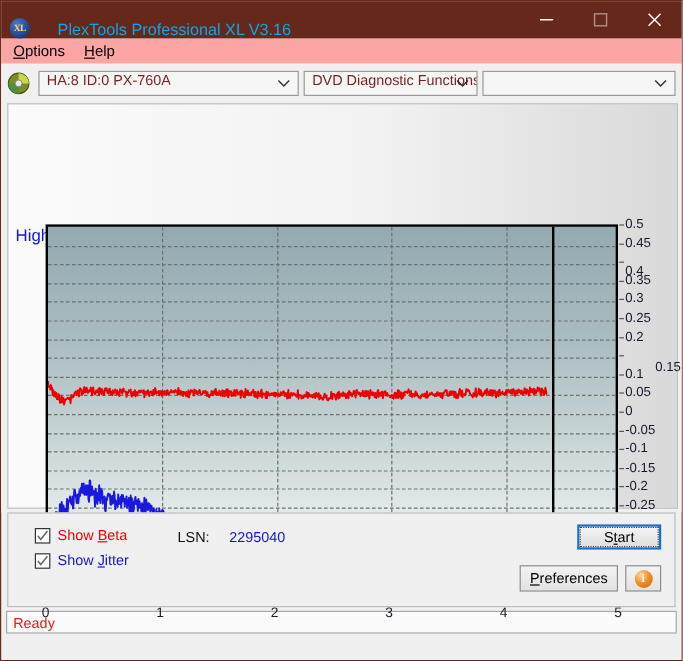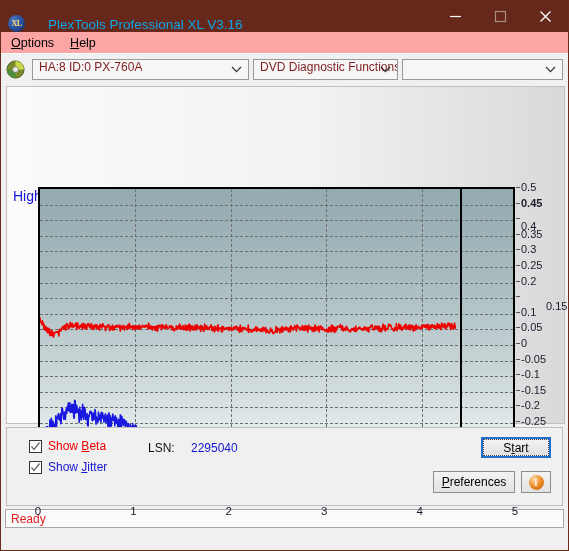--- a/index.html
+++ b/index.html
@@ -330,21 +330,21 @@
         <div class="endmark" id="endmark" style="left: 419.76px;"></div>
         <svg class="trace" id="trace-svg" viewBox="0 0 477 312" preserveAspectRatio="none">
             <polyline points="0.0,130.2 0.5,134.6 1.0,135.3 1.5,134.7 2.0,137.4 2.5,133.6 3.0,137.5 3.5,136.0 4.0,142.0 4.5,138.1 5.0,143.0 5.5,140.9 6.0,139.5 6.5,143.7 7.0,140.3 7.5,145.5 8.0,141.5 8.5,145.7 9.0,141.2 9.5,142.8 10.0,148.5 10.5,146.9 11.0,148.3 11.5,143.1 12.0,148.2 12.5,148.1 13.0,144.5 13.5,150.1 14.0,148.2 14.5,145.9 15.0,146.0 15.5,145.2 16.0,144.9 16.5,144.4 17.0,145.2 17.5,145.3 18.0,144.3 18.5,145.1 19.0,148.9 19.5,142.2 20.0,142.0 20.5,144.2 21.0,143.8 21.5,143.0 22.0,141.3 22.5,139.8 23.0,139.6 23.5,139.0 24.0,142.0 24.5,141.1 25.0,138.1 25.5,142.1 26.0,143.1 26.5,137.6 27.0,136.2 27.5,137.7 28.0,137.3 28.5,141.8 29.0,140.6 29.5,140.8 30.0,137.5 30.5,135.1 31.0,139.6 31.5,136.5 32.0,139.6 32.5,135.9 33.0,137.8 33.5,140.2 34.0,138.6 34.5,138.0 35.0,139.1 35.5,137.6 36.0,135.7 36.5,136.5 37.0,142.3 37.5,138.5 38.0,135.6 38.5,139.9 39.0,139.5 39.5,141.4 40.0,140.2 40.5,138.1 41.0,139.3 41.5,139.7 42.0,137.9 42.5,136.6 43.0,142.2 43.5,136.0 44.0,136.5 44.5,138.0 45.0,141.2 45.5,137.0 46.0,139.4 46.5,140.5 47.0,142.0 47.5,138.8 48.0,136.5 48.5,138.2 49.0,136.3 49.5,137.2 50.0,140.1 50.5,140.7 51.0,139.0 51.5,136.6 52.0,136.6 52.5,141.7 53.0,141.1 53.5,139.2 54.0,142.2 54.5,137.9 55.0,141.0 55.5,139.9 56.0,138.4 56.5,137.3 57.0,138.1 57.5,141.4 58.0,138.1 58.5,139.7 59.0,141.5 59.5,139.7 60.0,142.9 60.5,137.1 61.0,138.9 61.5,137.9 62.0,139.7 62.5,140.8 63.0,136.8 63.5,136.6 64.0,138.9 64.5,138.8 65.0,139.5 65.5,139.0 66.0,143.6 66.5,140.8 67.0,139.6 67.5,140.1 68.0,138.0 68.5,138.3 69.0,138.7 69.5,137.4 70.0,142.3 70.5,143.4 71.0,140.9 71.5,139.4 72.0,142.0 72.5,141.7 73.0,137.9 73.5,143.1 74.0,139.3 74.5,140.1 75.0,142.4 75.5,139.8 76.0,139.0 76.5,138.3 77.0,140.0 77.5,138.3 78.0,139.5 78.5,138.1 79.0,139.4 79.5,139.0 80.0,140.6 80.5,137.9 81.0,144.0 81.5,139.9 82.0,139.4 82.5,139.0 83.0,141.0 83.5,140.9 84.0,138.0 84.5,140.3 85.0,142.9 85.5,140.0 86.0,139.1 86.5,139.0 87.0,139.2 87.5,141.4 88.0,142.3 88.5,137.7 89.0,141.6 89.5,141.2 90.0,136.1 90.5,137.8 91.0,140.9 91.5,140.3 92.0,139.4 92.5,140.1 93.0,138.6 93.5,142.2 94.0,138.9 94.5,139.9 95.0,138.5 95.5,142.7 96.0,141.3 96.5,138.9 97.0,140.9 97.5,141.2 98.0,138.6 98.5,139.1 99.0,140.8 99.5,142.1 100.0,138.2 100.5,137.9 101.0,141.5 101.5,141.4 102.0,139.8 102.5,140.1 103.0,139.0 103.5,137.9 104.0,139.7 104.5,139.3 105.0,139.6 105.5,138.6 106.0,139.9 106.5,139.4 107.0,137.7 107.5,138.9 108.0,139.5 108.5,138.8 109.0,141.9 109.5,136.0 110.0,137.6 110.5,141.3 111.0,139.6 111.5,138.7 112.0,141.3 112.5,139.1 113.0,141.0 113.5,142.9 114.0,139.3 114.5,140.9 115.0,139.6 115.5,141.1 116.0,143.0 116.5,139.4 117.0,139.7 117.5,143.4 118.0,138.2 118.5,144.1 119.0,139.1 119.5,141.1 120.0,138.0 120.5,139.2 121.0,138.0 121.5,139.5 122.0,139.5 122.5,142.5 123.0,137.3 123.5,138.3 124.0,138.1 124.5,140.8 125.0,138.8 125.5,141.4 126.0,140.0 126.5,140.8 127.0,138.0 127.5,137.7 128.0,139.9 128.5,141.4 129.0,141.2 129.5,141.4 130.0,140.8 130.5,138.6 131.0,139.0 131.5,140.2 132.0,139.4 132.5,138.5 133.0,140.6 133.5,142.9 134.0,139.6 134.5,142.2 135.0,143.0 135.5,143.8 136.0,141.8 136.5,141.6 137.0,141.6 137.5,138.5 138.0,139.8 138.5,142.3 139.0,139.4 139.5,140.0 140.0,138.0 140.5,141.4 141.0,136.7 141.5,141.9 142.0,141.8 142.5,141.0 143.0,139.6 143.5,141.7 144.0,138.3 144.5,139.0 145.0,142.6 145.5,141.6 146.0,142.0 146.5,137.9 147.0,143.0 147.5,138.6 148.0,139.6 148.5,143.0 149.0,138.3 149.5,139.7 150.0,137.3 150.5,142.7 151.0,137.1 151.5,144.0 152.0,138.5 152.5,141.7 153.0,139.8 153.5,138.8 154.0,138.9 154.5,142.9 155.0,140.4 155.5,142.3 156.0,142.5 156.5,137.8 157.0,141.2 157.5,142.7 158.0,139.4 158.5,137.5 159.0,138.9 159.5,141.0 160.0,141.6 160.5,139.9 161.0,141.4 161.5,138.8 162.0,144.4 162.5,138.2 163.0,140.1 163.5,139.1 164.0,141.4 164.5,143.7 165.0,140.7 165.5,144.1 166.0,136.8 166.5,140.4 167.0,141.6 167.5,141.0 168.0,138.2 168.5,141.7 169.0,142.3 169.5,140.4 170.0,140.7 170.5,142.2 171.0,139.5 171.5,140.2 172.0,139.6 172.5,137.6 173.0,139.7 173.5,143.3 174.0,143.5 174.5,139.5 175.0,143.2 175.5,141.5 176.0,144.7 176.5,139.0 177.0,141.2 177.5,142.8 178.0,140.6 178.5,142.9 179.0,138.5 179.5,137.5 180.0,144.2 180.5,140.6 181.0,141.0 181.5,140.8 182.0,141.6 182.5,141.1 183.0,144.6 183.5,139.2 184.0,144.6 184.5,141.2 185.0,139.6 185.5,140.8 186.0,142.4 186.5,142.1 187.0,141.0 187.5,141.7 188.0,140.5 188.5,140.5 189.0,141.8 189.5,140.5 190.0,142.6 190.5,140.0 191.0,143.3 191.5,140.2 192.0,140.4 192.5,141.3 193.0,142.5 193.5,140.6 194.0,142.7 194.5,142.9 195.0,142.8 195.5,139.6 196.0,142.0 196.5,140.0 197.0,140.9 197.5,139.4 198.0,138.8 198.5,140.6 199.0,142.9 199.5,142.9 200.0,140.3 200.5,141.7 201.0,145.0 201.5,141.2 202.0,137.8 202.5,144.5 203.0,142.1 203.5,144.4 204.0,140.7 204.5,140.2 205.0,140.9 205.5,142.5 206.0,140.4 206.5,141.4 207.0,140.8 207.5,141.2 208.0,142.0 208.5,143.0 209.0,143.5 209.5,142.1 210.0,137.9 210.5,145.2 211.0,142.0 211.5,142.4 212.0,142.2 212.5,142.4 213.0,145.0 213.5,144.6 214.0,143.7 214.5,144.5 215.0,142.6 215.5,142.0 216.0,143.3 216.5,142.7 217.0,141.4 217.5,139.5 218.0,143.8 218.5,144.3 219.0,140.2 219.5,143.0 220.0,142.9 220.5,142.0 221.0,143.4 221.5,143.1 222.0,142.0 222.5,144.2 223.0,142.1 223.5,141.2 224.0,143.6 224.5,144.6 225.0,140.5 225.5,140.1 226.0,141.9 226.5,143.5 227.0,142.5 227.5,140.4 228.0,145.7 228.5,144.0 229.0,142.3 229.5,144.8 230.0,144.2 230.5,145.0 231.0,146.1 231.5,145.1 232.0,142.7 232.5,140.8 233.0,144.0 233.5,143.2 234.0,142.5 234.5,146.0 235.0,146.3 235.5,146.5 236.0,144.8 236.5,145.3 237.0,144.7 237.5,144.8 238.0,139.4 238.5,143.7 239.0,145.4 239.5,140.8 240.0,142.0 240.5,141.2 241.0,142.1 241.5,144.3 242.0,145.9 242.5,141.7 243.0,141.4 243.5,140.1 244.0,145.0 244.5,139.3 245.0,144.4 245.5,140.8 246.0,142.5 246.5,142.1 247.0,140.8 247.5,142.9 248.0,139.6 248.5,140.7 249.0,142.6 249.5,140.8 250.0,141.1 250.5,144.8 251.0,143.6 251.5,141.2 252.0,140.1 252.5,144.8 253.0,138.6 253.5,139.7 254.0,139.8 254.5,141.8 255.0,140.7 255.5,143.1 256.0,141.8 256.5,140.6 257.0,138.3 257.5,140.3 258.0,139.6 258.5,144.1 259.0,138.4 259.5,137.7 260.0,139.2 260.5,140.3 261.0,141.3 261.5,140.1 262.0,140.1 262.5,143.1 263.0,141.7 263.5,140.5 264.0,141.6 264.5,138.3 265.0,142.9 265.5,142.9 266.0,143.1 266.5,138.7 267.0,143.0 267.5,138.6 268.0,142.8 268.5,140.6 269.0,138.8 269.5,141.2 270.0,145.1 270.5,141.6 271.0,137.7 271.5,140.9 272.0,141.8 272.5,140.3 273.0,139.6 273.5,142.0 274.0,140.7 274.5,143.9 275.0,140.3 275.5,140.5 276.0,144.6 276.5,141.8 277.0,138.6 277.5,137.8 278.0,143.6 278.5,140.9 279.0,140.0 279.5,141.9 280.0,142.8 280.5,139.3 281.0,139.0 281.5,144.7 282.0,140.5 282.5,140.1 283.0,138.9 283.5,138.8 284.0,142.4 284.5,142.1 285.0,140.3 285.5,142.6 286.0,141.9 286.5,142.3 287.0,142.5 287.5,144.0 288.0,142.9 288.5,142.9 289.0,141.9 289.5,144.6 290.0,143.0 290.5,145.1 291.0,141.0 291.5,140.0 292.0,143.2 292.5,144.5 293.0,140.3 293.5,144.1 294.0,137.9 294.5,144.5 295.0,138.4 295.5,143.6 296.0,142.8 296.5,139.6 297.0,145.2 297.5,140.3 298.0,144.6 298.5,143.7 299.0,140.0 299.5,142.2 300.0,139.1 300.5,139.3 301.0,139.4 301.5,139.2 302.0,140.3 302.5,139.3 303.0,137.2 303.5,139.9 304.0,140.2 304.5,142.8 305.0,138.6 305.5,142.5 306.0,143.8 306.5,141.1 307.0,142.0 307.5,141.2 308.0,143.3 308.5,140.8 309.0,139.0 309.5,142.5 310.0,140.5 310.5,142.1 311.0,142.4 311.5,144.0 312.0,144.2 312.5,143.5 313.0,144.8 313.5,142.9 314.0,143.0 314.5,141.4 315.0,141.4 315.5,142.8 316.0,143.0 316.5,140.9 317.0,142.5 317.5,144.3 318.0,141.0 318.5,138.9 319.0,144.2 319.5,142.4 320.0,142.6 320.5,141.8 321.0,140.6 321.5,141.7 322.0,141.1 322.5,139.8 323.0,141.1 323.5,141.6 324.0,141.6 324.5,141.5 325.0,143.1 325.5,141.3 326.0,141.1 326.5,142.9 327.0,139.8 327.5,139.6 328.0,142.2 328.5,142.4 329.0,140.7 329.5,140.3 330.0,143.8 330.5,143.6 331.0,140.5 331.5,144.8 332.0,141.5 332.5,139.9 333.0,140.1 333.5,139.2 334.0,138.0 334.5,138.0 335.0,137.9 335.5,142.0 336.0,142.6 336.5,142.5 337.0,142.6 337.5,139.2 338.0,141.9 338.5,138.7 339.0,139.8 339.5,141.3 340.0,139.0 340.5,140.1 341.0,139.1 341.5,143.7 342.0,139.3 342.5,139.5 343.0,144.6 343.5,141.5 344.0,141.7 344.5,144.5 345.0,142.0 345.5,139.0 346.0,136.9 346.5,138.6 347.0,142.3 347.5,142.8 348.0,138.2 348.5,143.8 349.0,141.3 349.5,141.7 350.0,141.2 350.5,142.2 351.0,141.7 351.5,137.1 352.0,137.1 352.5,138.7 353.0,137.5 353.5,138.5 354.0,138.3 354.5,140.6 355.0,141.4 355.5,141.9 356.0,142.8 356.5,143.0 357.0,144.0 357.5,140.5 358.0,142.8 358.5,142.5 359.0,140.4 359.5,136.4 360.0,143.6 360.5,142.2 361.0,141.4 361.5,140.6 362.0,136.7 362.5,138.4 363.0,141.9 363.5,137.7 364.0,138.8 364.5,142.1 365.0,143.2 365.5,140.7 366.0,141.9 366.5,140.8 367.0,138.7 367.5,140.0 368.0,137.8 368.5,141.9 369.0,136.8 369.5,139.8 370.0,139.1 370.5,141.7 371.0,141.9 371.5,138.0 372.0,142.0 372.5,139.0 373.0,137.8 373.5,142.8 374.0,138.2 374.5,140.7 375.0,139.8 375.5,138.1 376.0,140.1 376.5,144.1 377.0,141.7 377.5,139.1 378.0,142.5 378.5,142.9 379.0,138.1 379.5,137.5 380.0,141.6 380.5,140.7 381.0,140.0 381.5,140.5 382.0,139.1 382.5,141.5 383.0,141.0 383.5,141.7 384.0,140.0 384.5,141.4 385.0,138.0 385.5,141.0 386.0,138.4 386.5,138.3 387.0,137.5 387.5,139.7 388.0,138.3 388.5,140.1 389.0,140.3 389.5,137.5 390.0,141.0 390.5,138.6 391.0,137.0 391.5,137.7 392.0,142.2 392.5,142.7 393.0,141.5 393.5,138.1 394.0,140.4 394.5,140.7 395.0,137.9 395.5,137.3 396.0,139.7 396.5,138.3 397.0,139.7 397.5,141.1 398.0,138.1 398.5,139.1 399.0,141.6 399.5,140.6 400.0,140.7 400.5,136.3 401.0,140.1 401.5,137.2 402.0,141.1 402.5,137.3 403.0,138.4 403.5,138.4 404.0,142.4 404.5,141.4 405.0,135.7 405.5,139.6 406.0,136.8 406.5,137.9 407.0,139.9 407.5,137.8 408.0,136.6 408.5,141.6 409.0,137.1 409.5,139.5 410.0,140.8 410.5,138.4 411.0,138.8 411.5,135.6 412.0,138.0 412.5,138.5 413.0,136.2 413.5,137.8 414.0,142.4 414.5,140.9 415.0,136.4 415.5,137.4 416.0,138.0 416.5,141.6 417.0,141.8 417.5,140.1 418.0,135.8 418.5,138.3 419.0,141.0 419.5,141.1" fill="none" stroke="#ee0000" stroke-width="1.6" stroke-linejoin="round"></polyline>
             <polyline points="0.0,257.9 0.5,260.1 1.0,256.0 1.5,249.3 2.0,248.9 2.5,251.7 3.0,244.9 3.5,247.7 4.0,245.6 4.5,245.0 5.0,253.5 5.5,245.2 6.0,254.9 6.5,241.0 7.0,242.1 7.5,240.9 8.0,242.9 8.5,241.8 9.0,248.7 9.5,246.7 10.0,234.1 10.5,241.6 11.0,245.5 11.5,232.3 12.0,237.3 12.5,245.6 13.0,235.3 13.5,238.7 14.0,237.9 14.5,244.6 15.0,242.3 15.5,240.4 16.0,229.7 16.5,242.4 17.0,233.0 17.5,230.9 18.0,230.8 18.5,227.7 19.0,232.9 19.5,233.5 20.0,234.5 20.5,227.7 21.0,237.8 21.5,233.9 22.0,222.8 22.5,222.0 23.0,225.4 23.5,227.4 24.0,233.1 24.5,232.9 25.0,225.9 25.5,233.4 26.0,227.4 26.5,222.7 27.0,227.1 27.5,220.5 28.0,224.3 28.5,216.9 29.0,223.7 29.5,224.9 30.0,216.6 30.5,226.0 31.0,226.3 31.5,220.4 32.0,218.1 32.5,226.3 33.0,222.5 33.5,218.3 34.0,230.0 34.5,232.2 35.0,214.1 35.5,214.4 36.0,226.8 36.5,224.6 37.0,219.2 37.5,226.3 38.0,224.0 38.5,223.1 39.0,226.6 39.5,236.4 40.0,221.1 40.5,225.1 41.0,232.2 41.5,233.9 42.0,224.4 42.5,230.9 43.0,218.1 43.5,228.0 44.0,233.1 44.5,221.0 45.0,223.1 45.5,222.9 46.0,233.7 46.5,229.0 47.0,228.3 47.5,227.6 48.0,239.7 48.5,240.0 49.0,229.4 49.5,230.7 50.0,227.7 50.5,225.3 51.0,225.3 51.5,227.1 52.0,225.9 52.5,234.1 53.0,234.7 53.5,227.7 54.0,227.0 54.5,233.7 55.0,230.9 55.5,223.5 56.0,226.8 56.5,238.3 57.0,231.1 57.5,232.9 58.0,232.2 58.5,236.5 59.0,225.9 59.5,234.0 60.0,229.9 60.5,233.8 61.0,228.1 61.5,236.6 62.0,226.3 62.5,232.1 63.0,226.6 63.5,229.5 64.0,229.7 64.5,236.3 65.0,229.7 65.5,232.7 66.0,227.6 66.5,237.0 67.0,232.7 67.5,233.3 68.0,228.9 68.5,240.3 69.0,234.5 69.5,226.8 70.0,240.7 70.5,229.2 71.0,233.8 71.5,240.4 72.0,239.7 72.5,231.9 73.0,230.2 73.5,228.0 74.0,234.1 74.5,231.0 75.0,233.3 75.5,239.8 76.0,229.7 76.5,236.6 77.0,231.8 77.5,237.2 78.0,234.8 78.5,240.5 79.0,233.4 79.5,243.1 80.0,242.9 80.5,237.5 81.0,228.7 81.5,233.7 82.0,245.4 82.5,230.2 83.0,233.9 83.5,234.2 84.0,239.2 84.5,233.4 85.0,233.6 85.5,234.3 86.0,241.6 86.5,236.7 87.0,235.4 87.5,239.1 88.0,238.7 88.5,250.6 89.0,237.6 89.5,245.6 90.0,244.5 90.5,250.1 91.0,238.4 91.5,246.1 92.0,244.0 92.5,240.7 93.0,247.9 93.5,237.7 94.0,245.0 94.5,248.6 95.0,240.2 95.5,246.9 96.0,239.0 96.5,248.5 97.0,239.8 97.5,242.2 98.0,253.2 98.5,252.8 99.0,255.5 99.5,256.1 100.0,247.8 100.5,252.7 101.0,246.8 101.5,256.0 102.0,244.9 102.5,252.4 103.0,248.1 103.5,242.1 104.0,252.9 104.5,250.1 105.0,246.3 105.5,245.0 106.0,252.1 106.5,251.3 107.0,249.7 107.5,246.8 108.0,254.1 108.5,260.2 109.0,258.0 109.5,247.1 110.0,248.3 110.5,248.8 111.0,246.9 111.5,257.8 112.0,253.1 112.5,253.9 113.0,248.9 113.5,248.4 114.0,255.5 114.5,255.0 115.0,256.2 115.5,252.5 116.0,264.9 116.5,252.1 117.0,260.6 117.5,254.1 118.0,246.8 118.5,254.3 119.0,253.8 119.5,251.3 120.0,250.1 120.5,251.2 121.0,245.3 121.5,251.0 122.0,251.0 122.5,262.5 123.0,259.7 123.5,268.1 124.0,259.4 124.5,252.7 125.0,248.9 125.5,250.8 126.0,252.6 126.5,265.1 127.0,256.2 127.5,248.5 128.0,258.3 128.5,262.4 129.0,258.5 129.5,259.9 130.0,264.7 130.5,266.9 131.0,259.6 131.5,264.1 132.0,262.8 132.5,264.6 133.0,258.0 133.5,257.6 134.0,255.9 134.5,254.0 135.0,257.9 135.5,262.0 136.0,260.8 136.5,263.7 137.0,264.5 137.5,251.4 138.0,259.8 138.5,261.2 139.0,251.3 139.5,254.6 140.0,269.4 140.5,261.2 141.0,255.4 141.5,258.9 142.0,262.4 142.5,269.2 143.0,265.8 143.5,262.8 144.0,265.3 144.5,255.2 145.0,264.6 145.5,253.8 146.0,256.9 146.5,269.2 147.0,262.6 147.5,262.8 148.0,258.2 148.5,255.9 149.0,254.9 149.5,258.9 150.0,256.9 150.5,267.2 151.0,262.1 151.5,260.2 152.0,261.5 152.5,255.8 153.0,261.2 153.5,260.6 154.0,264.1 154.5,255.9 155.0,271.2 155.5,265.0 156.0,259.7 156.5,251.2 157.0,265.0 157.5,259.2 158.0,256.1 158.5,256.5 159.0,260.4 159.5,256.3 160.0,258.4 160.5,260.3 161.0,263.9 161.5,268.2 162.0,271.8 162.5,263.1 163.0,268.3 163.5,266.3 164.0,260.0 164.5,257.8 165.0,261.7 165.5,259.9 166.0,256.7 166.5,254.0 167.0,252.6 167.5,262.1 168.0,260.1 168.5,255.8 169.0,270.6 169.5,262.7 170.0,268.2 170.5,268.4 171.0,256.0 171.5,257.7 172.0,270.6 172.5,259.5 173.0,259.1 173.5,266.6 174.0,257.2 174.5,265.1 175.0,262.8 175.5,265.1 176.0,260.7 176.5,264.7 177.0,266.0 177.5,262.2 178.0,259.0 178.5,266.7 179.0,262.5 179.5,262.2 180.0,270.2 180.5,258.7 181.0,267.0 181.5,253.9 182.0,254.6 182.5,271.2 183.0,252.6 183.5,269.4 184.0,265.2 184.5,256.5 185.0,258.2 185.5,258.9 186.0,263.9 186.5,259.6 187.0,261.5 187.5,261.2 188.0,259.9 188.5,258.0 189.0,261.4 189.5,257.6 190.0,257.4 190.5,267.2 191.0,264.0 191.5,255.2 192.0,253.3 192.5,256.3 193.0,264.7 193.5,257.8 194.0,259.9 194.5,261.8 195.0,265.5 195.5,264.6 196.0,260.9 196.5,256.1 197.0,270.0 197.5,256.7 198.0,269.2 198.5,255.0 199.0,267.3 199.5,252.6 200.0,268.5 200.5,257.8 201.0,264.1 201.5,261.3 202.0,256.2 202.5,263.1 203.0,265.9 203.5,261.4 204.0,266.4 204.5,269.5 205.0,254.2 205.5,263.1 206.0,258.2 206.5,256.4 207.0,257.0 207.5,255.0 208.0,262.5 208.5,261.1 209.0,263.2 209.5,257.7 210.0,260.5 210.5,262.5 211.0,263.2 211.5,252.6 212.0,262.2 212.5,265.6 213.0,262.9 213.5,254.4 214.0,266.2 214.5,259.7 215.0,265.2 215.5,263.5 216.0,258.5 216.5,268.8 217.0,264.9 217.5,259.2 218.0,271.7 218.5,258.3 219.0,257.3 219.5,257.7 220.0,263.1 220.5,265.1 221.0,267.4 221.5,263.7 222.0,255.9 222.5,258.3 223.0,268.3 223.5,262.1 224.0,254.8 224.5,267.3 225.0,269.0 225.5,254.6 226.0,266.9 226.5,261.9 227.0,258.4 227.5,265.2 228.0,267.8 228.5,261.7 229.0,254.8 229.5,270.7 230.0,263.1 230.5,256.4 231.0,263.5 231.5,268.4 232.0,257.6 232.5,259.0 233.0,271.6 233.5,266.8 234.0,256.0 234.5,270.7 235.0,260.9 235.5,257.8 236.0,261.0 236.5,258.9 237.0,259.5 237.5,265.4 238.0,261.3 238.5,261.4 239.0,260.6 239.5,257.0 240.0,262.7 240.5,266.5 241.0,269.3 241.5,263.9 242.0,270.0 242.5,254.1 243.0,262.5 243.5,252.7 244.0,256.2 244.5,258.2 245.0,267.2 245.5,267.1 246.0,260.5 246.5,270.6 247.0,266.3 247.5,262.7 248.0,272.2 248.5,270.0 249.0,264.7 249.5,267.7 250.0,266.0 250.5,267.1 251.0,267.6 251.5,255.7 252.0,272.5 252.5,259.3 253.0,258.2 253.5,259.5 254.0,270.5 254.5,262.2 255.0,259.4 255.5,259.5 256.0,269.4 256.5,267.1 257.0,264.3 257.5,270.1 258.0,262.7 258.5,261.9 259.0,264.2 259.5,258.2 260.0,264.3 260.5,272.8 261.0,271.0 261.5,266.4 262.0,259.3 262.5,262.9 263.0,263.0 263.5,267.0 264.0,268.2 264.5,265.5 265.0,271.6 265.5,262.8 266.0,260.1 266.5,263.9 267.0,261.1 267.5,268.5 268.0,268.2 268.5,261.9 269.0,264.0 269.5,264.5 270.0,254.7 270.5,259.9 271.0,268.9 271.5,272.0 272.0,261.2 272.5,265.0 273.0,262.7 273.5,270.5 274.0,265.4 274.5,255.1 275.0,259.5 275.5,256.5 276.0,261.8 276.5,265.1 277.0,262.1 277.5,267.3 278.0,258.7 278.5,267.7 279.0,266.3 279.5,261.1 280.0,264.2 280.5,271.8 281.0,275.0 281.5,258.1 282.0,265.0 282.5,269.0 283.0,273.3 283.5,266.4 284.0,270.9 284.5,273.4 285.0,265.4 285.5,258.5 286.0,260.2 286.5,257.7 287.0,274.9 287.5,267.4 288.0,261.9 288.5,255.6 289.0,270.3 289.5,265.1 290.0,262.6 290.5,275.2 291.0,273.6 291.5,267.6 292.0,263.9 292.5,271.7 293.0,264.7 293.5,259.9 294.0,265.2 294.5,270.4 295.0,269.1 295.5,267.8 296.0,269.8 296.5,272.0 297.0,272.4 297.5,273.2 298.0,259.1 298.5,274.3 299.0,271.9 299.5,257.8 300.0,257.6 300.5,261.7 301.0,265.8 301.5,265.2 302.0,259.5 302.5,271.6 303.0,263.7 303.5,265.7 304.0,267.8 304.5,267.1 305.0,269.8 305.5,261.7 306.0,258.0 306.5,271.1 307.0,269.7 307.5,269.7 308.0,260.6 308.5,269.3 309.0,272.9 309.5,265.8 310.0,267.4 310.5,264.0 311.0,262.7 311.5,264.1 312.0,266.6 312.5,260.9 313.0,274.7 313.5,276.9 314.0,262.9 314.5,263.0 315.0,270.5 315.5,266.4 316.0,255.7 316.5,270.1 317.0,268.5 317.5,270.1 318.0,273.0 318.5,262.9 319.0,262.4 319.5,269.0 320.0,274.1 320.5,261.8 321.0,272.4 321.5,272.6 322.0,261.3 322.5,261.3 323.0,267.1 323.5,270.6 324.0,258.8 324.5,269.1 325.0,270.6 325.5,269.3 326.0,258.0 326.5,271.2 327.0,268.6 327.5,275.3 328.0,267.3 328.5,265.0 329.0,267.9 329.5,266.9 330.0,258.3 330.5,268.1 331.0,265.1 331.5,270.3 332.0,269.6 332.5,263.8 333.0,261.6 333.5,261.2 334.0,264.1 334.5,267.0 335.0,273.7 335.5,269.9 336.0,263.4 336.5,264.8 337.0,264.9 337.5,268.8 338.0,268.0 338.5,263.2 339.0,267.5 339.5,258.7 340.0,268.1 340.5,269.2 341.0,271.6 341.5,269.6 342.0,260.5 342.5,261.1 343.0,264.1 343.5,270.7 344.0,275.4 344.5,266.8 345.0,267.2 345.5,270.5 346.0,269.2 346.5,263.6 347.0,275.9 347.5,271.0 348.0,268.4 348.5,261.8 349.0,256.4 349.5,259.9 350.0,264.0 350.5,256.7 351.0,267.0 351.5,265.4 352.0,265.3 352.5,267.2 353.0,274.9 353.5,266.3 354.0,259.6 354.5,269.1 355.0,266.1 355.5,259.1 356.0,267.5 356.5,265.4 357.0,266.8 357.5,266.4 358.0,275.8 358.5,268.6 359.0,259.9 359.5,270.5 360.0,268.6 360.5,270.6 361.0,268.7 361.5,263.6 362.0,269.8 362.5,263.4 363.0,272.8 363.5,270.5 364.0,263.8 364.5,258.1 365.0,274.0 365.5,258.1 366.0,257.2 366.5,271.8 367.0,267.0 367.5,269.0 368.0,261.7 368.5,258.2 369.0,264.8 369.5,268.2 370.0,266.2 370.5,272.0 371.0,270.3 371.5,264.6 372.0,269.6 372.5,264.0 373.0,276.2 373.5,267.8 374.0,271.4 374.5,274.0 375.0,266.2 375.5,272.0 376.0,260.6 376.5,274.1 377.0,266.8 377.5,270.0 378.0,275.3 378.5,271.0 379.0,267.6 379.5,264.4 380.0,270.6 380.5,274.2 381.0,257.0 381.5,271.5 382.0,257.5 382.5,265.8 383.0,273.1 383.5,264.1 384.0,268.1 384.5,267.6 385.0,265.1 385.5,274.1 386.0,257.2 386.5,260.8 387.0,270.9 387.5,277.3 388.0,271.8 388.5,270.5 389.0,261.5 389.5,266.9 390.0,267.1 390.5,259.3 391.0,258.6 391.5,269.7 392.0,264.8 392.5,275.6 393.0,276.9 393.5,274.7 394.0,271.2 394.5,267.6 395.0,268.8 395.5,265.8 396.0,276.5 396.5,274.6 397.0,266.2 397.5,270.0 398.0,266.8 398.5,265.8 399.0,265.8 399.5,269.8 400.0,263.7 400.5,261.2 401.0,259.6 401.5,259.9 402.0,271.4 402.5,269.9 403.0,266.9 403.5,272.4 404.0,270.4 404.5,269.3 405.0,275.2 405.5,259.6 406.0,264.1 406.5,272.0 407.0,261.6 407.5,262.4 408.0,263.0 408.5,261.5 409.0,271.5 409.5,273.4 410.0,271.9 410.5,272.1 411.0,277.0 411.5,270.7 412.0,262.9 412.5,264.6 413.0,273.3 413.5,270.9 414.0,274.8 414.5,257.2 415.0,271.7 415.5,261.6 416.0,269.8 416.5,272.8 417.0,270.9 417.5,260.3 418.0,270.0 418.5,266.3 419.0,268.0 419.5,273.8" fill="none" stroke="#1818e0" stroke-width="1.6" stroke-linejoin="round"></polyline>
           </svg>
       </div>
 
       <div id="yticks-container">
           <div class="ytick" style="top: 100px;">0.5</div>
           <div class="ytickmark" style="top: 100px;"></div>
-          <div class="ytick" style="top: 115.6px; font-weight: bold;">0.45</div>
+          <div class="ytick" style="top: 115.6px;">0.45</div>
           <div class="ytickmark" style="top: 115.6px;"></div>
           <div class="ytick" style="top: 139px;">0.4</div>
           <div class="ytickmark" style="top: 131.2px;"></div>
           <div class="ytick" style="top: 146.8px;">0.35</div>
           <div class="ytickmark" style="top: 146.8px;"></div>
           <div class="ytick" style="top: 162.4px;">0.3</div>
           <div class="ytickmark" style="top: 162.4px;"></div>
           <div class="ytick" style="top: 178px;">0.25</div>
           <div class="ytickmark" style="top: 178px;"></div>
           <div class="ytick" style="top: 193.6px;">0.2</div>

